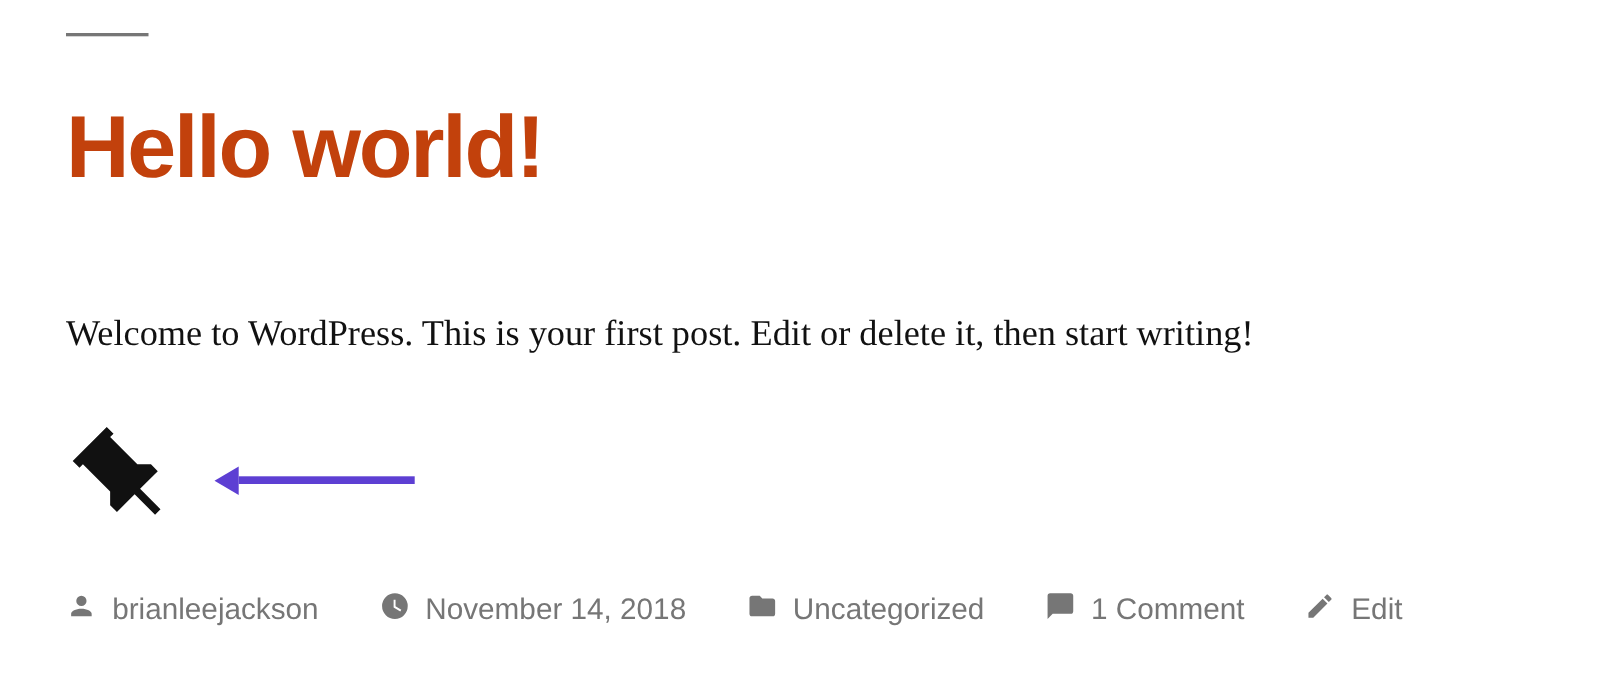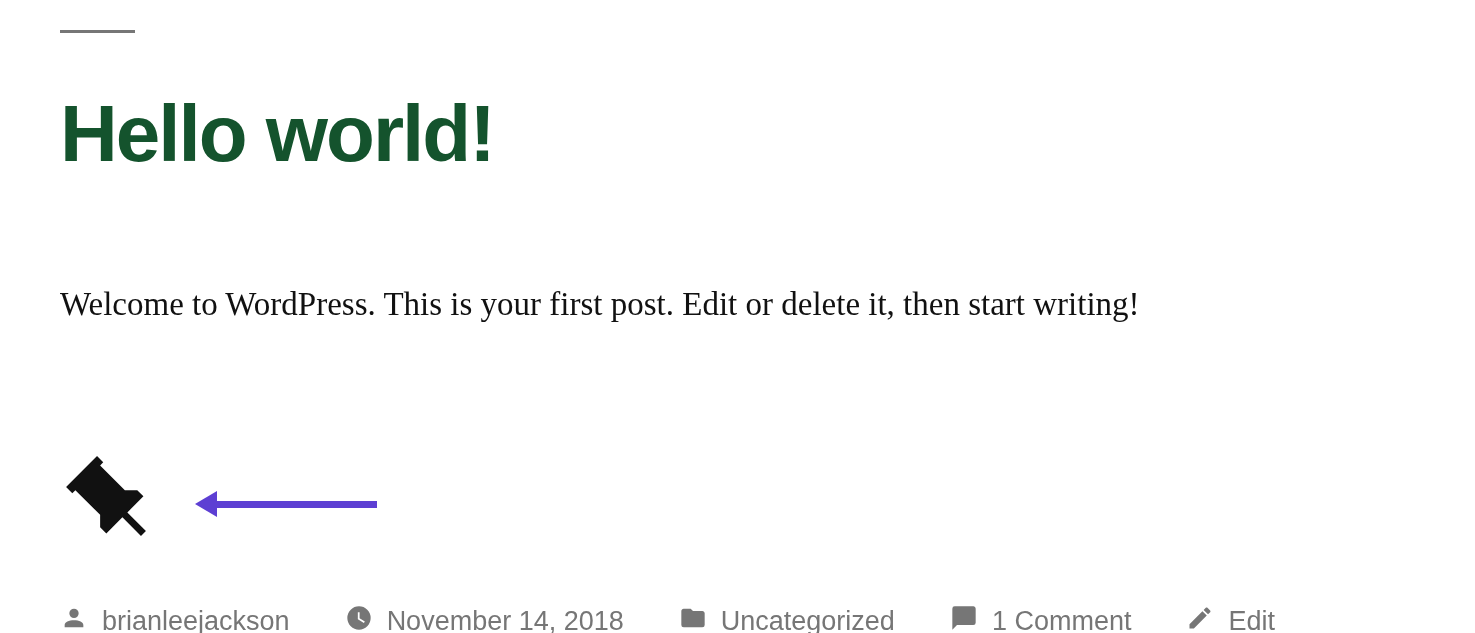--- a/index.html
+++ b/index.html
@@ -16,30 +16,30 @@
       width: 75px;
       height: 3px;
       background: #767676;
       margin-top: 30px;
       margin-bottom: 55px;
     }
     .post-title {
       font-size: 80px;
       font-weight: 800;
       letter-spacing: -2px;
-      color: #14532d;
+      color: #c2410c;
       margin-bottom: 100px;
       font-family: -apple-system, BlinkMacSystemFont, "Segoe UI", Helvetica, Arial, sans-serif;
     }
     .post-content {
       font-family: Georgia, "Times New Roman", serif;
       font-size: 33px;
       color: #111111;
       line-height: 1.5;
-      margin-bottom: 120px;
+      margin-bottom: 52px;
     }
     .sticky-indicator {
       display: flex;
       align-items: center;
       gap: 30px;
       margin-bottom: 45px;
     }
     .pin-icon {
       width: 105px;
       height: 105px;

